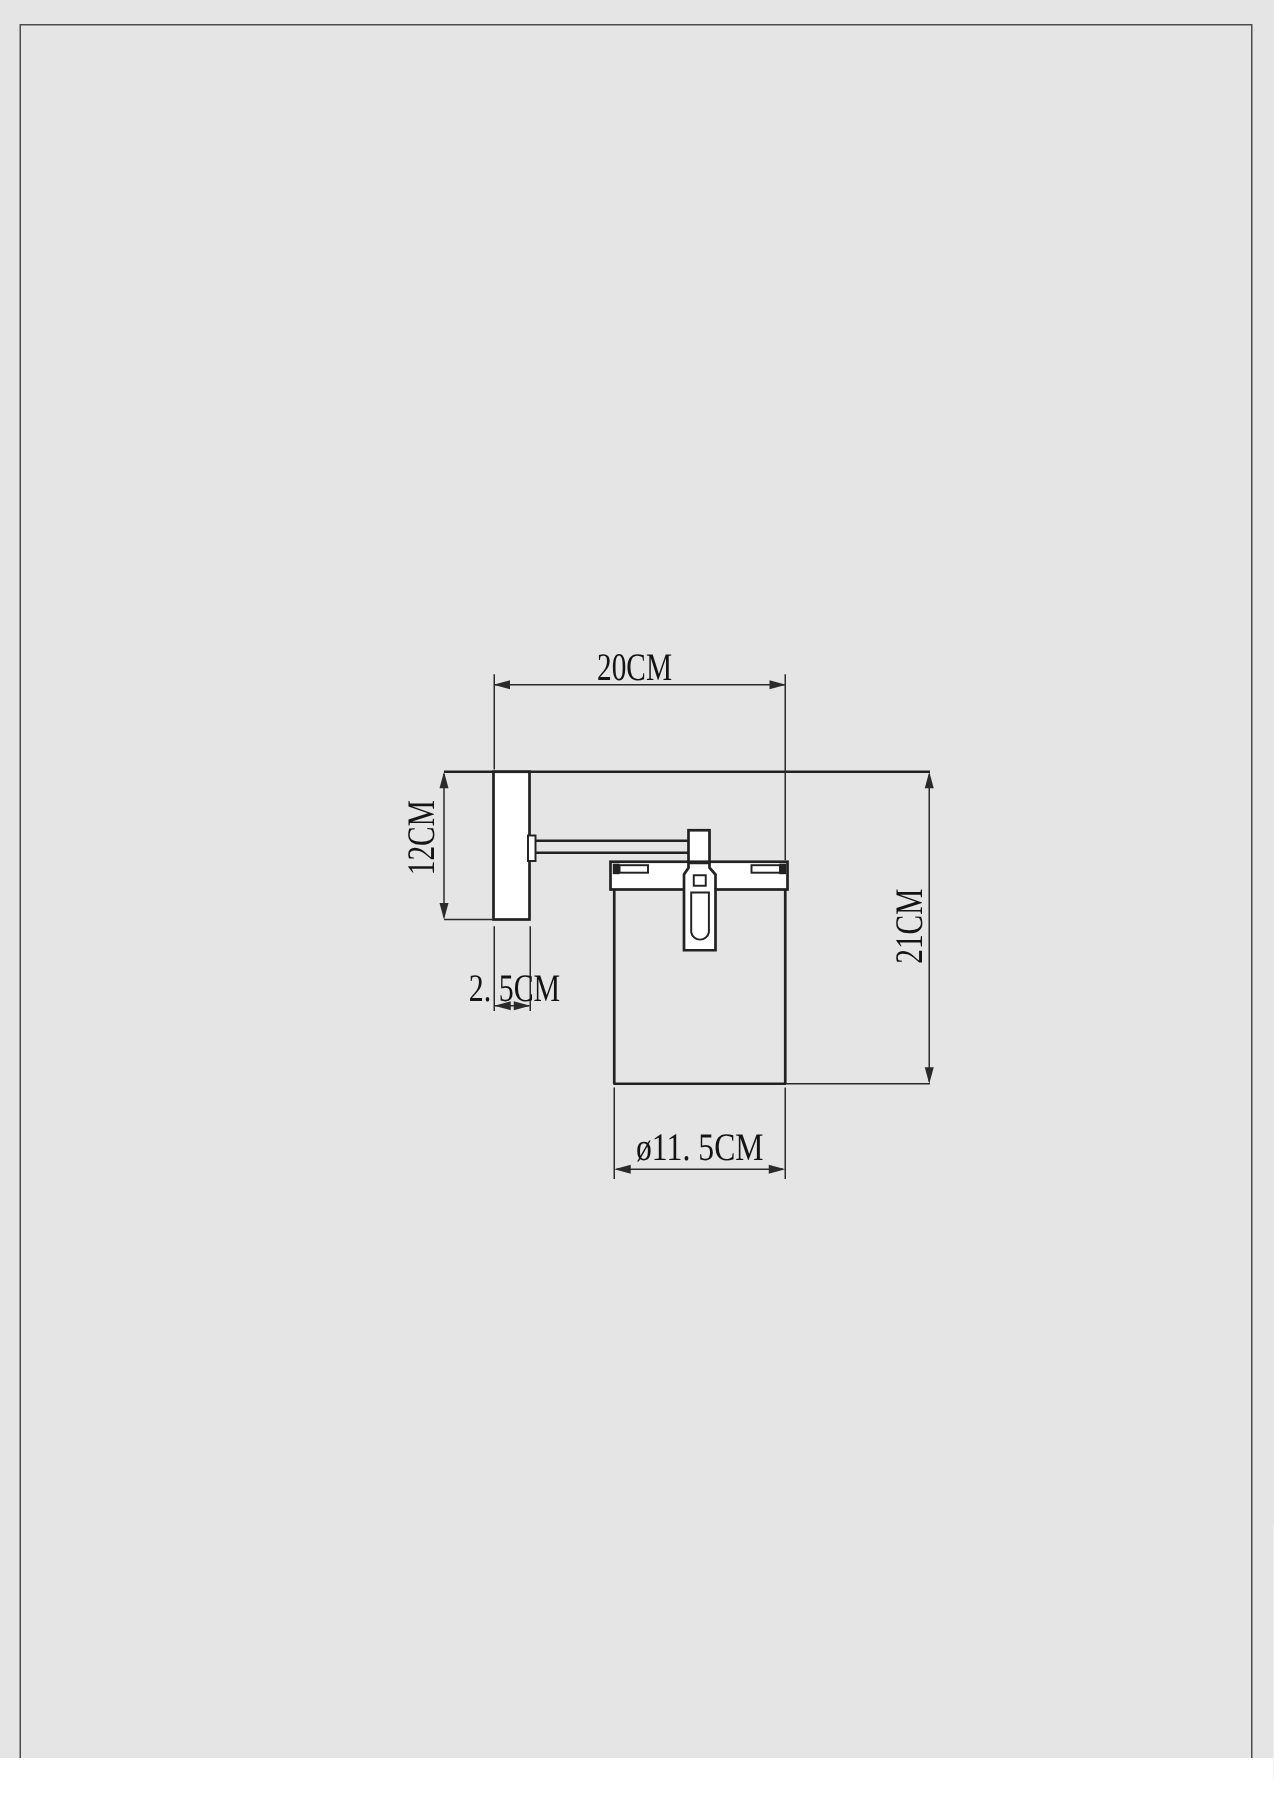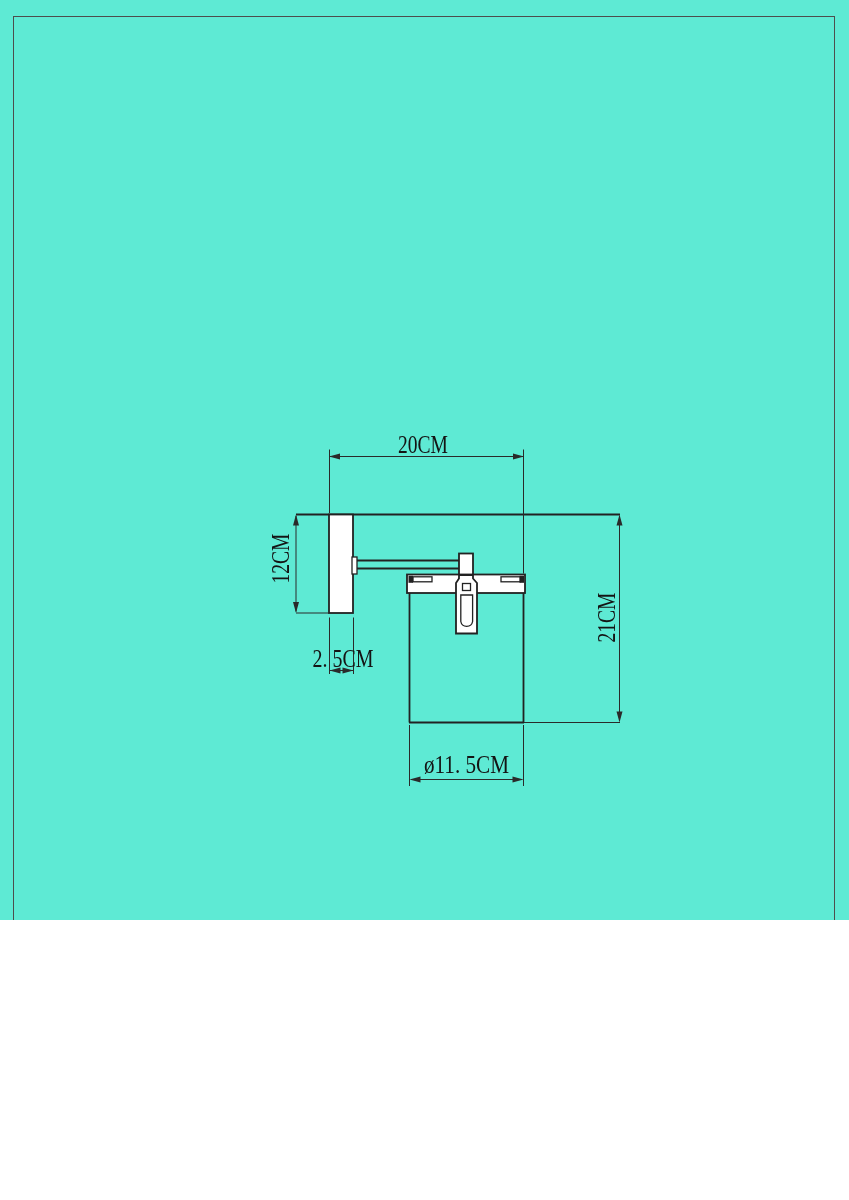--- a/index.html
+++ b/index.html
@@ -1,20 +1,20 @@
 <!DOCTYPE html>
 <html><head>
 <meta charset="utf-8">
 <style>
   html, body { margin: 0; padding: 0; background: #ffffff; }
   .page {
     position: relative;
     width: 849px;
-    height: 920px;
-    background: #5eead4;
+    height: 1172px;
+    background: #e5e5e5;
     overflow: hidden;
   }
   svg { display: block; }
   .obj  { stroke: #222222; stroke-width: 1.8; fill: none; }
   .objf { stroke: #222222; stroke-width: 1.8; fill: #ffffff; }
   .thin { stroke: #222222; stroke-width: 1.3; fill: #ffffff; }
   .dim  { stroke: #2a2a2a; stroke-width: 1; fill: none; }
   .arr  { fill: #2a2a2a; stroke: none; }
   .solid{ fill: #222222; stroke: none; }
   .lbl {

